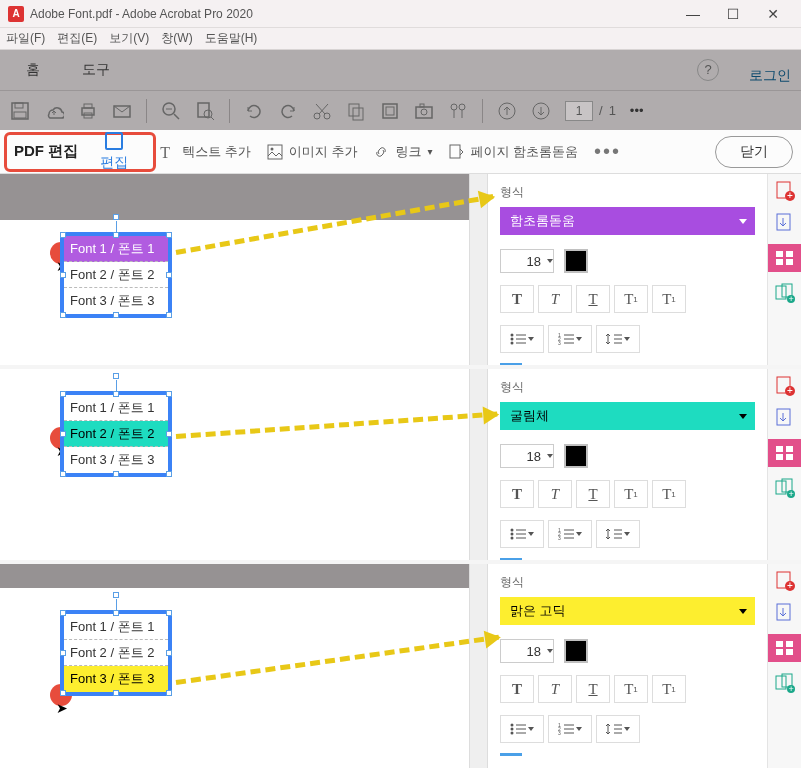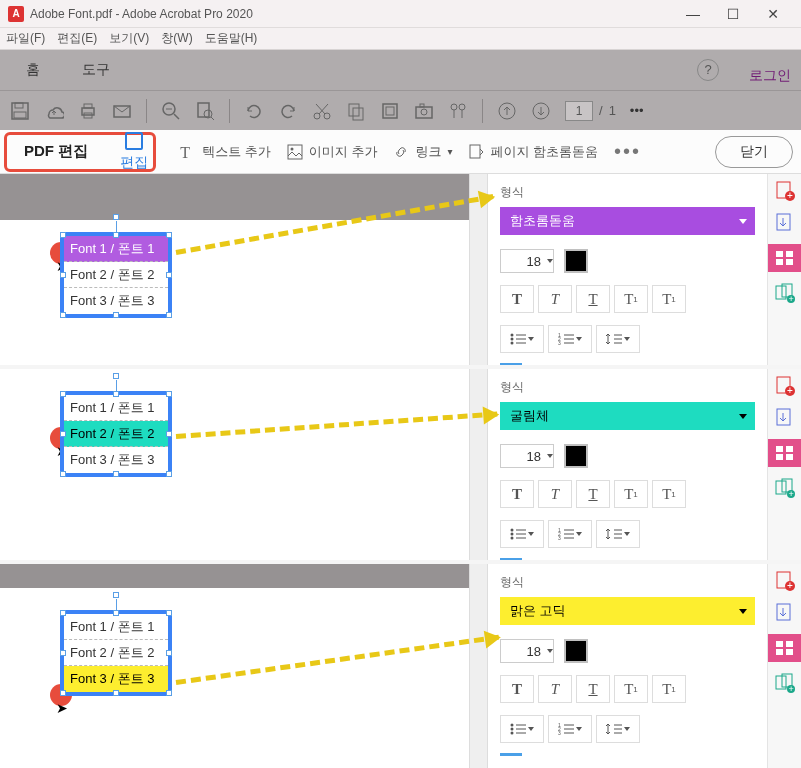--- a/index.html
+++ b/index.html
@@ -11,31 +11,31 @@
 .titlebar .winbtn { width: 40px; height: 24px; text-align: center; line-height: 24px; color: #444; font-size: 14px; }
 
 .menubar { height: 22px; background: #f5f1f2; display: flex; align-items: center; padding: 0 6px; gap: 12px; color: #555; font-size: 12px; border-bottom: 1px solid #d8d4d4; }
 
 .tabbar { height: 40px; background: #b0acad; display: flex; align-items: center; padding: 0 10px; gap: 10px; }
 .tabbar .tab { padding: 6px 16px; color: #333; font-size: 14px; }
 .tabbar .tab.active { background: #d6d2d3; border-radius: 2px 2px 0 0; position: relative; }
 .tabbar .tab .x { margin-left: 10px; color:#666; font-size:12px;}
 .tabbar .spacer { flex: 1; }
 .tabbar .help { width:22px;height:22px;border:1px solid #888;border-radius:50%;text-align:center;line-height:20px;color:#555;}
-.tabbar .login { margin-left: 20px; color:#701a75; font-size:14px;margin-top:12px;}
+.tabbar .login { margin-left: 20px; color:#0c4a6e; font-size:14px;margin-top:12px;}
 
 .toolbar { height: 40px; background: #b0acad; display: flex; align-items: center; padding: 0 10px; gap: 14px; border-top:1px solid #9a9697;}
 .toolbar .ic { width: 20px; height: 20px; position: relative; color:#555;}
 .toolbar .sep { width:1px; height:24px; background:#8a8687;}
 .toolbar .pagenum { display:flex; align-items:center; gap:6px; color:#555;}
 .toolbar .pn-box { width:28px;height:20px;border:1px solid #888;text-align:center;line-height:18px;font-size:12px;background:#c8c4c5;}
 
 .editbar { height: 44px; background: #fcfcfc; display: flex; align-items: center; padding: 0 8px; gap: 16px; border-bottom: 1px solid #ddd; position:relative;}
 .editbar .highlight-box { position:absolute; left:4px; top:2px; width:152px; height:40px; border:3px solid #e74c3c; border-radius:6px; pointer-events:none;}
-.editbar .pdf-edit { font-size: 15px; font-weight: 600; color: #222; padding:0 16px;}
+.editbar .pdf-edit { font-size: 15px; font-weight: 600; color: #222; padding:0 6px;}
 .editbar .edit-btn { display:flex; align-items:center; gap:4px; color:#2a7de1; font-size:14px; font-weight:500;flex-direction:column;}
 .editbar .edit-btn .eicon { width:18px;height:18px;border:2px solid #2a7de1;border-radius:2px;position:relative;}
 .editbar .act { display:flex; align-items:center; gap:6px; color:#555; font-size:13px;}
 .editbar .act .aicon { width:16px;height:16px;color:#666;}
 .editbar .more { font-size:20px; color:#777; letter-spacing:2px;}
 .editbar .spacer { flex:1;}
 .editbar .close-btn { padding:6px 24px; border:1px solid #999; border-radius:16px; font-size:14px; color:#333;}
 
 .sections { }
 .section { height: 195px; display:flex; border-bottom: 4px solid #f5f5f5; overflow:hidden; position:relative;}

